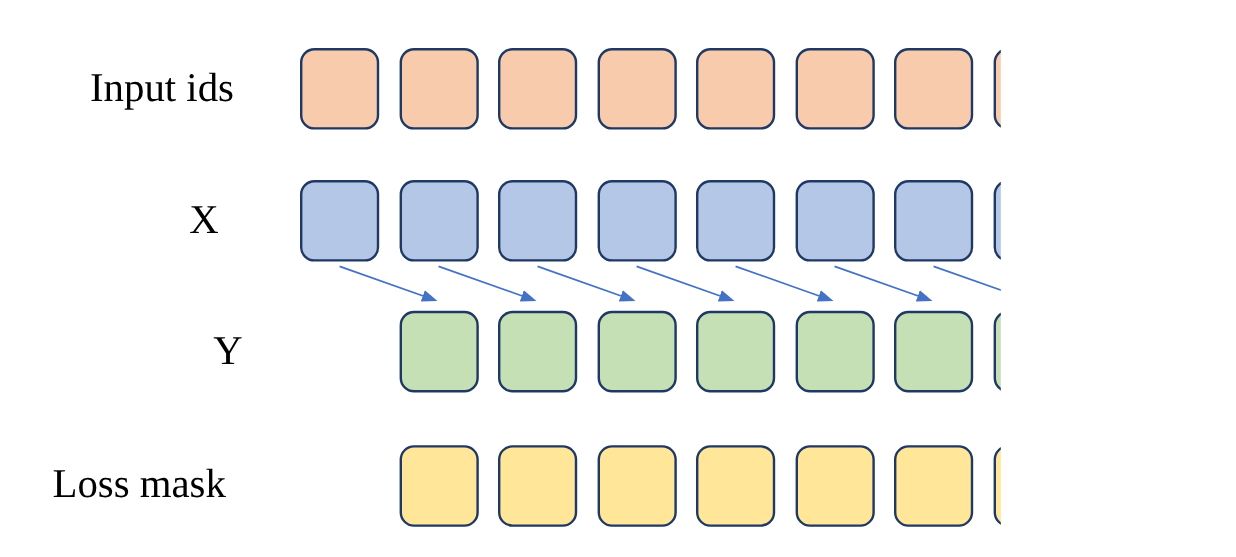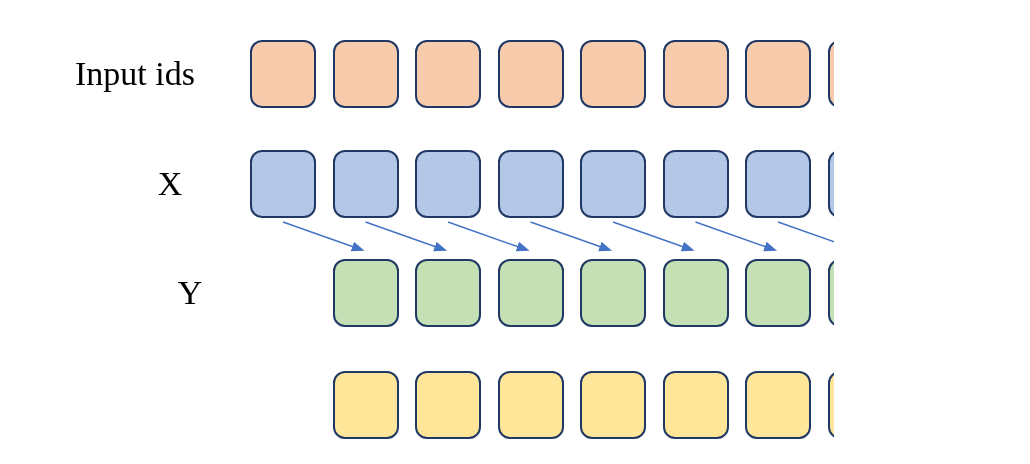--- a/index.html
+++ b/index.html
@@ -54,20 +54,21 @@
   }
 </style>
 </head>
 <body>
 
 <div class="canvas">
 
   <div class="label label-input-ids">Input ids</div>
   <div class="label label-x">X</div>
   <div class="label label-y">Y</div>
+  <div class="label label-loss-mask">Loss mask</div>
 
   <div class="squares row-input-ids">
       <div class="square" style="background: rgb(248, 203, 173); border-color: rgb(31, 56, 100);"></div>
       <div class="square" style="background: rgb(248, 203, 173); border-color: rgb(31, 56, 100);"></div>
       <div class="square" style="background: rgb(248, 203, 173); border-color: rgb(31, 56, 100);"></div>
       <div class="square" style="background: rgb(248, 203, 173); border-color: rgb(31, 56, 100);"></div>
       <div class="square" style="background: rgb(248, 203, 173); border-color: rgb(31, 56, 100);"></div>
       <div class="square" style="background: rgb(248, 203, 173); border-color: rgb(31, 56, 100);"></div>
       <div class="square" style="background: rgb(248, 203, 173); border-color: rgb(31, 56, 100);"></div>
       <div class="square" style="background: rgb(248, 203, 173); border-color: rgb(31, 56, 100);"></div>

